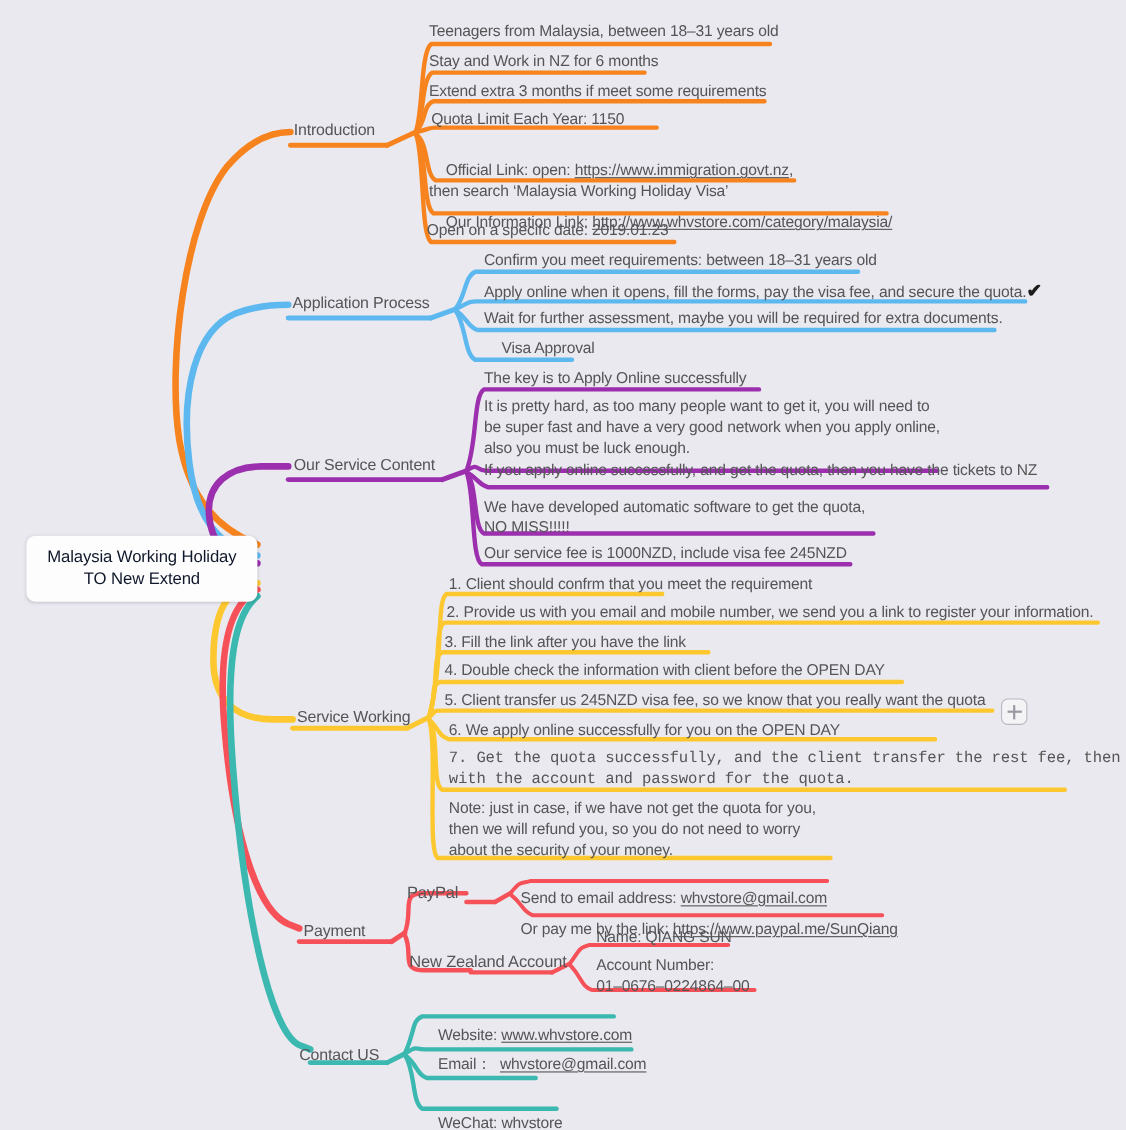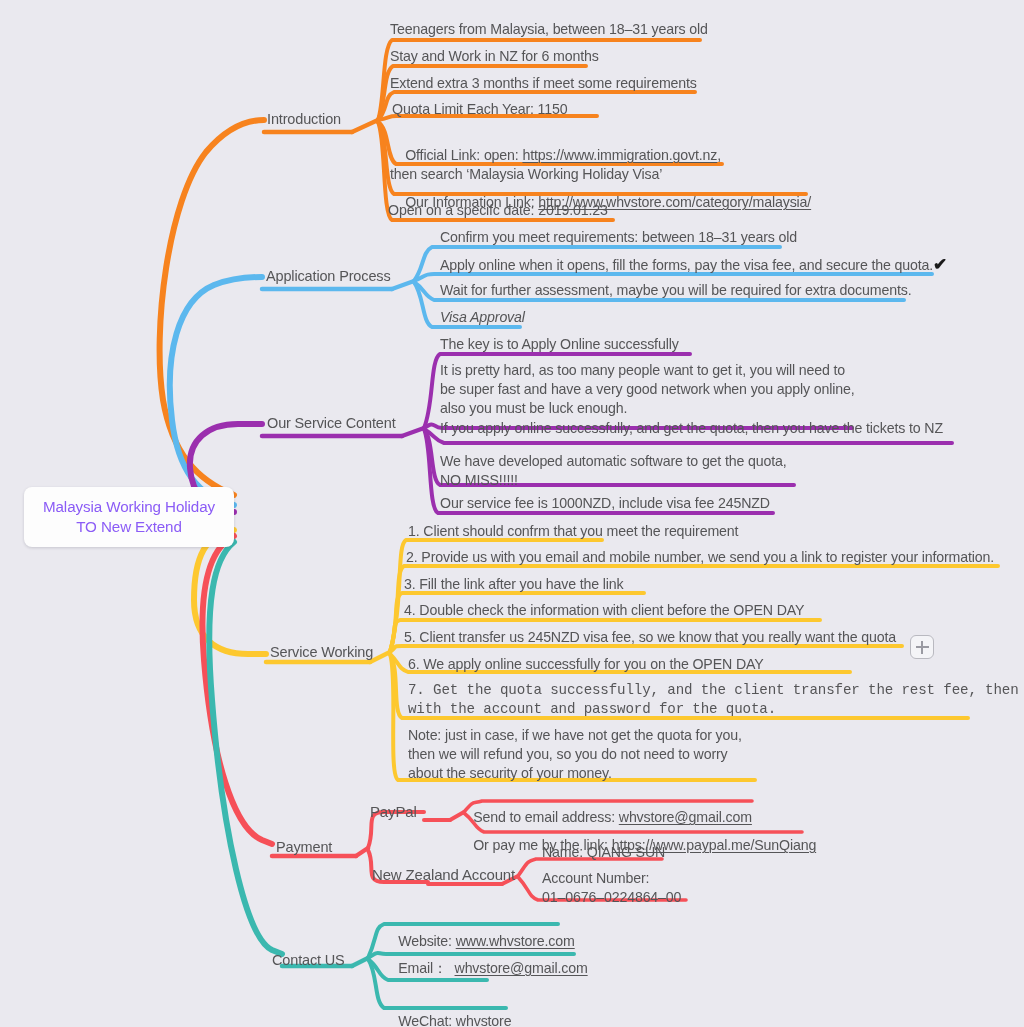--- a/index.html
+++ b/index.html
@@ -35,21 +35,21 @@
     position: absolute;
     left: 24px; top: 487px;
     width: 210px; height: 60px;
     background: #fdfdfd;
     border-radius: 8px;
     box-shadow: 0 1px 3px rgba(40,40,60,0.18);
     display: flex;
     flex-direction: column;
     align-items: center;
     justify-content: center;
-    color: #8b5cf6;
+    color: #0f172a;
     font-size: 15.2px;
     line-height: 20px;
     text-align: center;
     letter-spacing: -0.1px;
   }
   .expander {
     position: absolute;
     width: 24px; height: 24px;
     border: 1.6px solid #b9b9c0;
     border-radius: 6px;
@@ -186,21 +186,21 @@
     <span>Our Information Link: </span><span class="u">http://www.whvstore.com/category/malaysia/</span>
   </div>
 
   <div class="node leaf" style="left:388px; top:201px;">Open on a specifc date: 2019.01.23</div>
 
   <div class="node branch-label" style="left:266px; top:267px;">Application Process</div>
 
   <div class="node leaf" style="left:440px; top:228px;">Confirm you meet requirements: between 18–31 years old</div>
   <div class="node leaf" style="left:440px; top:255px;"><span>Apply online when it opens, fill the forms, pay the visa fee, and secure the quota.</span><span class="check">✔</span></div>
   <div class="node leaf" style="left:440px; top:281px;">Wait for further assessment, maybe you will be required for extra documents.</div>
-  <div class="node leaf" style="left:440px; top:308px;font-style:italic;">Visa Approval</div>
+  <div class="node leaf" style="left:456px; top:308px;">Visa Approval</div>
 
   <div class="node branch-label" style="left:267px; top:414px;">Our Service Content</div>
 
   <div class="node leaf" style="left:440px; top:335px;">The key is to Apply Online successfully</div>
   <div class="node leaf" style="left:440px; top:361px;">It is pretty hard, as too many people want to get it, you will need to
 be super fast and have a very good network when you apply online,
 also you must be luck enough.</div>
   <div class="node leaf" style="left:440px; top:419px;">If you apply online successfully, and get the quota, then you have the tickets to NZ</div>
   <div class="node leaf" style="left:440px; top:452px;">We have developed automatic software to get the quota,
 NO MISS!!!!!</div>

